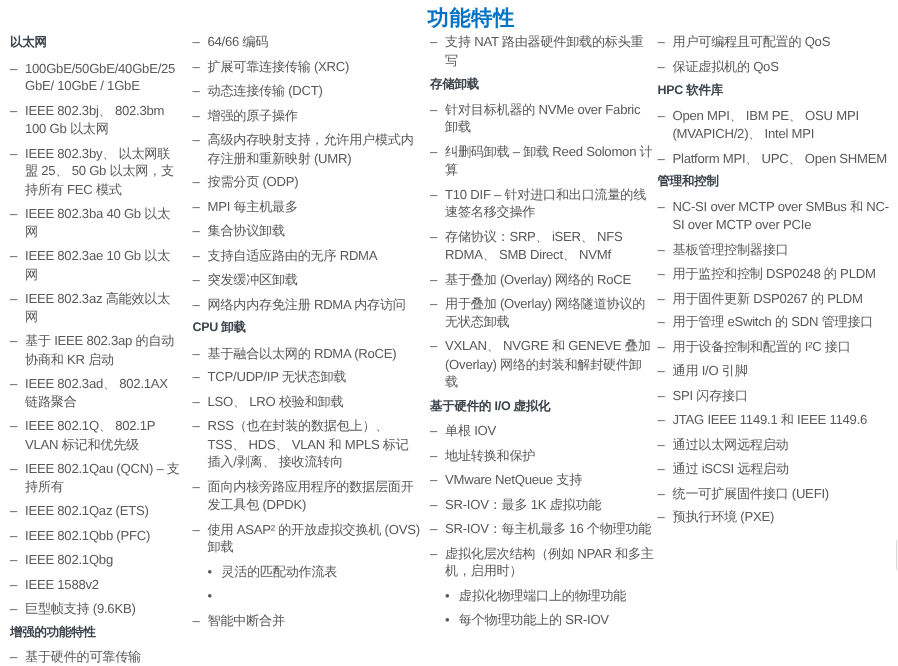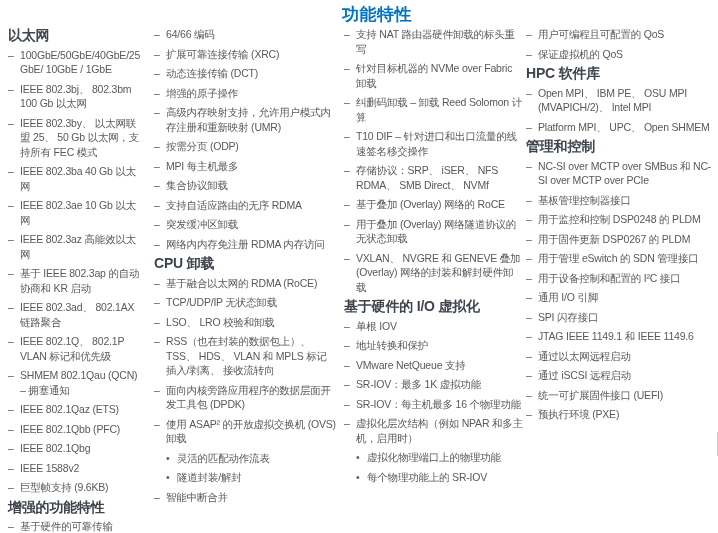--- a/index.html
+++ b/index.html
@@ -32,21 +32,21 @@
     line-height: 14.5px;
     letter-spacing: -0.2px;
     color: #58595B;
   }
   .col-0 { left: 8px;   width: 137px; }
   .col-1 { left: 154px; width: 183px; }
   .col-2 { left: 344px; width: 179px; }
   .col-3 { left: 526px; width: 189px; }
   .sec-heading {
     font-weight: bold;
-    font-size: 14px;
+    font-size: 10px;
     color: #3E444C;
     margin: 1px 0 5px 0;
     letter-spacing: -0.2px;
   }
   .item {
     display: flex;
     align-items: flex-start;
     margin-bottom: 5px;
   }
   .item .marker {
@@ -109,21 +109,21 @@
         <div class="item dash">
           <span class="marker">–</span>
           <span class="txt">IEEE 802.3ad、 802.1AX 链路聚合</span>
         </div>
         <div class="item dash">
           <span class="marker">–</span>
           <span class="txt">IEEE 802.1Q、 802.1P VLAN 标记和优先级</span>
         </div>
         <div class="item dash">
           <span class="marker">–</span>
-          <span class="txt">SHMEM 802.1Qau (QCN) – 拥塞通知</span>
+          <span class="txt">IEEE 802.1Qau (QCN) – 支持所有</span>
         </div>
         <div class="item dash">
           <span class="marker">–</span>
           <span class="txt">IEEE 802.1Qaz (ETS)</span>
         </div>
         <div class="item dash">
           <span class="marker">–</span>
           <span class="txt">IEEE 802.1Qbb (PFC)</span>
         </div>
         <div class="item dash">
@@ -213,32 +213,32 @@
         <div class="item dash">
           <span class="marker">–</span>
           <span class="txt">使用 ASAP² 的开放虚拟交换机 (OVS) 卸载</span>
         </div>
         <div class="item bullet">
           <span class="marker">•</span>
           <span class="txt">灵活的匹配动作流表</span>
         </div>
         <div class="item bullet">
           <span class="marker">•</span>
-          <span class="txt">隧道封装/解封</span>
         </div>
         <div class="item dash">
           <span class="marker">–</span>
           <span class="txt">智能中断合并</span>
         </div>
       </div>
       <div class="col col-2">
         <div class="item dash">
           <span class="marker">–</span>
           <span class="txt">支持 NAT 路由器硬件卸载的标头重写</span>
         </div>
+        <div class="sec-heading">存储卸载</div>
         <div class="item dash">
           <span class="marker">–</span>
           <span class="txt">针对目标机器的 NVMe over Fabric 卸载</span>
         </div>
         <div class="item dash">
           <span class="marker">–</span>
           <span class="txt">纠删码卸载 – 卸载 Reed Solomon 计算</span>
         </div>
         <div class="item dash">
           <span class="marker">–</span>

